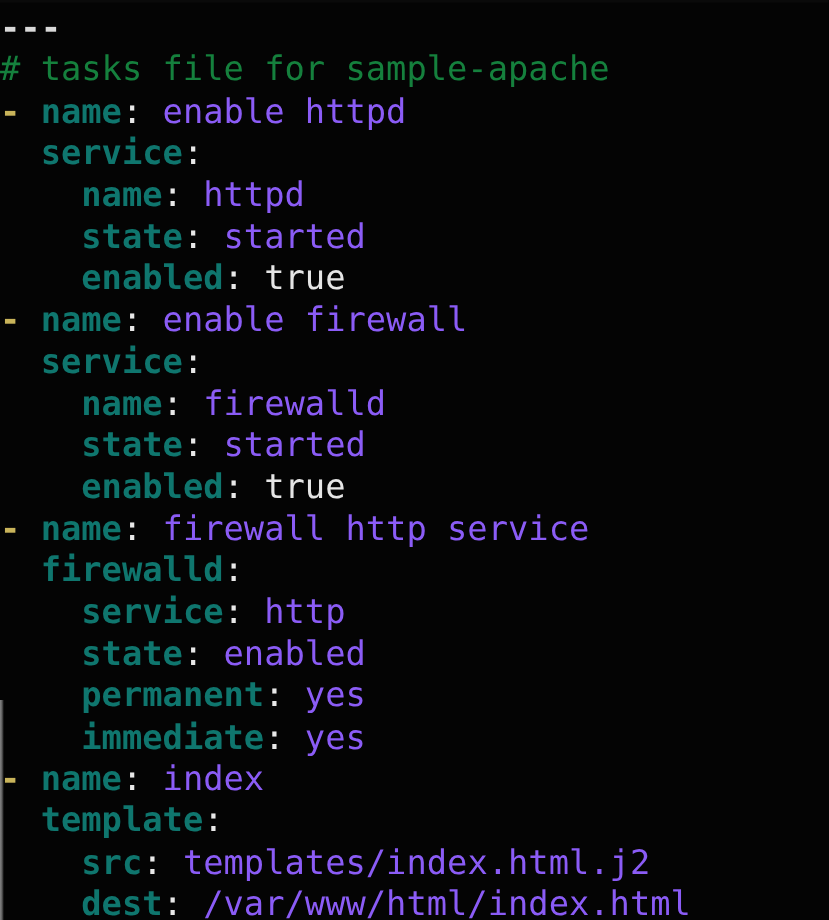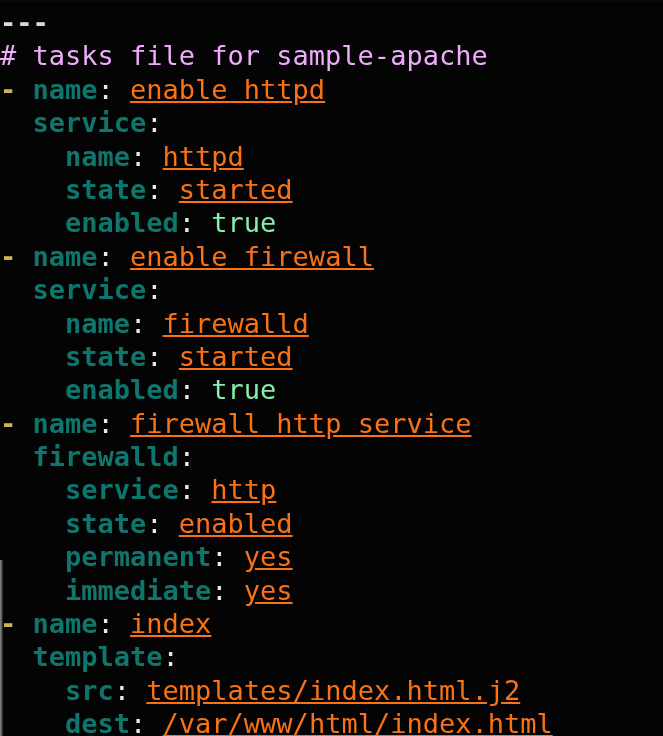--- a/index.html
+++ b/index.html
@@ -60,26 +60,26 @@
     white-space: pre;
     font-size: 27px;
     letter-spacing: 0px;
     font-family: "DejaVu Sans Mono", "Liberation Mono", monospace;
   }
 
   .tok { white-space: pre; }
 
   
   .t-doc      { color: #d9d9d9; font-weight: 700; }
-  .t-comment  { color: #f0abfc; }
+  .t-comment  { color: #15803d; }
   .t-dash     { color: #c9b45a; font-weight: 700; }
   .t-key      { color: #0f766e; font-weight: 700; }
   .t-colon    { color: #e8e8e8; }
-  .t-value    { color: #f97316; text-decoration: underline; }
-  .t-bool     { color: #86efac; }
+  .t-value    { color: #8b5cf6; }
+  .t-bool     { color: #e5e5e5; }
   .t-plain    { color: #e8e8e8; }
 </style>
 </head>
 <body>
 
 <div id="terminal">
   <div id="top-edge"></div>
   <div id="left-edge"></div>
   <pre id="code"><div class="line"><span class="tok t-doc">---</span></div><div class="line"><span class="tok t-comment"># tasks file for sample-apache</span></div><div class="line"><span class="tok t-dash">- </span><span class="tok t-key">name</span><span class="tok t-colon">: </span><span class="tok t-value">enable httpd</span></div><div class="line"><span class="tok t-plain">  </span><span class="tok t-key">service</span><span class="tok t-colon">:</span></div><div class="line"><span class="tok t-plain">    </span><span class="tok t-key">name</span><span class="tok t-colon">: </span><span class="tok t-value">httpd</span></div><div class="line"><span class="tok t-plain">    </span><span class="tok t-key">state</span><span class="tok t-colon">: </span><span class="tok t-value">started</span></div><div class="line"><span class="tok t-plain">    </span><span class="tok t-key">enabled</span><span class="tok t-colon">: </span><span class="tok t-bool">true</span></div><div class="line"><span class="tok t-dash">- </span><span class="tok t-key">name</span><span class="tok t-colon">: </span><span class="tok t-value">enable firewall</span></div><div class="line"><span class="tok t-plain">  </span><span class="tok t-key">service</span><span class="tok t-colon">:</span></div><div class="line"><span class="tok t-plain">    </span><span class="tok t-key">name</span><span class="tok t-colon">: </span><span class="tok t-value">firewalld</span></div><div class="line"><span class="tok t-plain">    </span><span class="tok t-key">state</span><span class="tok t-colon">: </span><span class="tok t-value">started</span></div><div class="line"><span class="tok t-plain">    </span><span class="tok t-key">enabled</span><span class="tok t-colon">: </span><span class="tok t-bool">true</span></div><div class="line"><span class="tok t-dash">- </span><span class="tok t-key">name</span><span class="tok t-colon">: </span><span class="tok t-value">firewall http service</span></div><div class="line"><span class="tok t-plain">  </span><span class="tok t-key">firewalld</span><span class="tok t-colon">:</span></div><div class="line"><span class="tok t-plain">    </span><span class="tok t-key">service</span><span class="tok t-colon">: </span><span class="tok t-value">http</span></div><div class="line"><span class="tok t-plain">    </span><span class="tok t-key">state</span><span class="tok t-colon">: </span><span class="tok t-value">enabled</span></div><div class="line"><span class="tok t-plain">    </span><span class="tok t-key">permanent</span><span class="tok t-colon">: </span><span class="tok t-value">yes</span></div><div class="line"><span class="tok t-plain">    </span><span class="tok t-key">immediate</span><span class="tok t-colon">: </span><span class="tok t-value">yes</span></div><div class="line"><span class="tok t-dash">- </span><span class="tok t-key">name</span><span class="tok t-colon">: </span><span class="tok t-value">index</span></div><div class="line"><span class="tok t-plain">  </span><span class="tok t-key">template</span><span class="tok t-colon">:</span></div><div class="line"><span class="tok t-plain">    </span><span class="tok t-key">src</span><span class="tok t-colon">: </span><span class="tok t-value">templates/index.html.j2</span></div><div class="line"><span class="tok t-plain">    </span><span class="tok t-key">dest</span><span class="tok t-colon">: </span><span class="tok t-value">/var/www/html/index.html</span></div></pre>
 </div>

